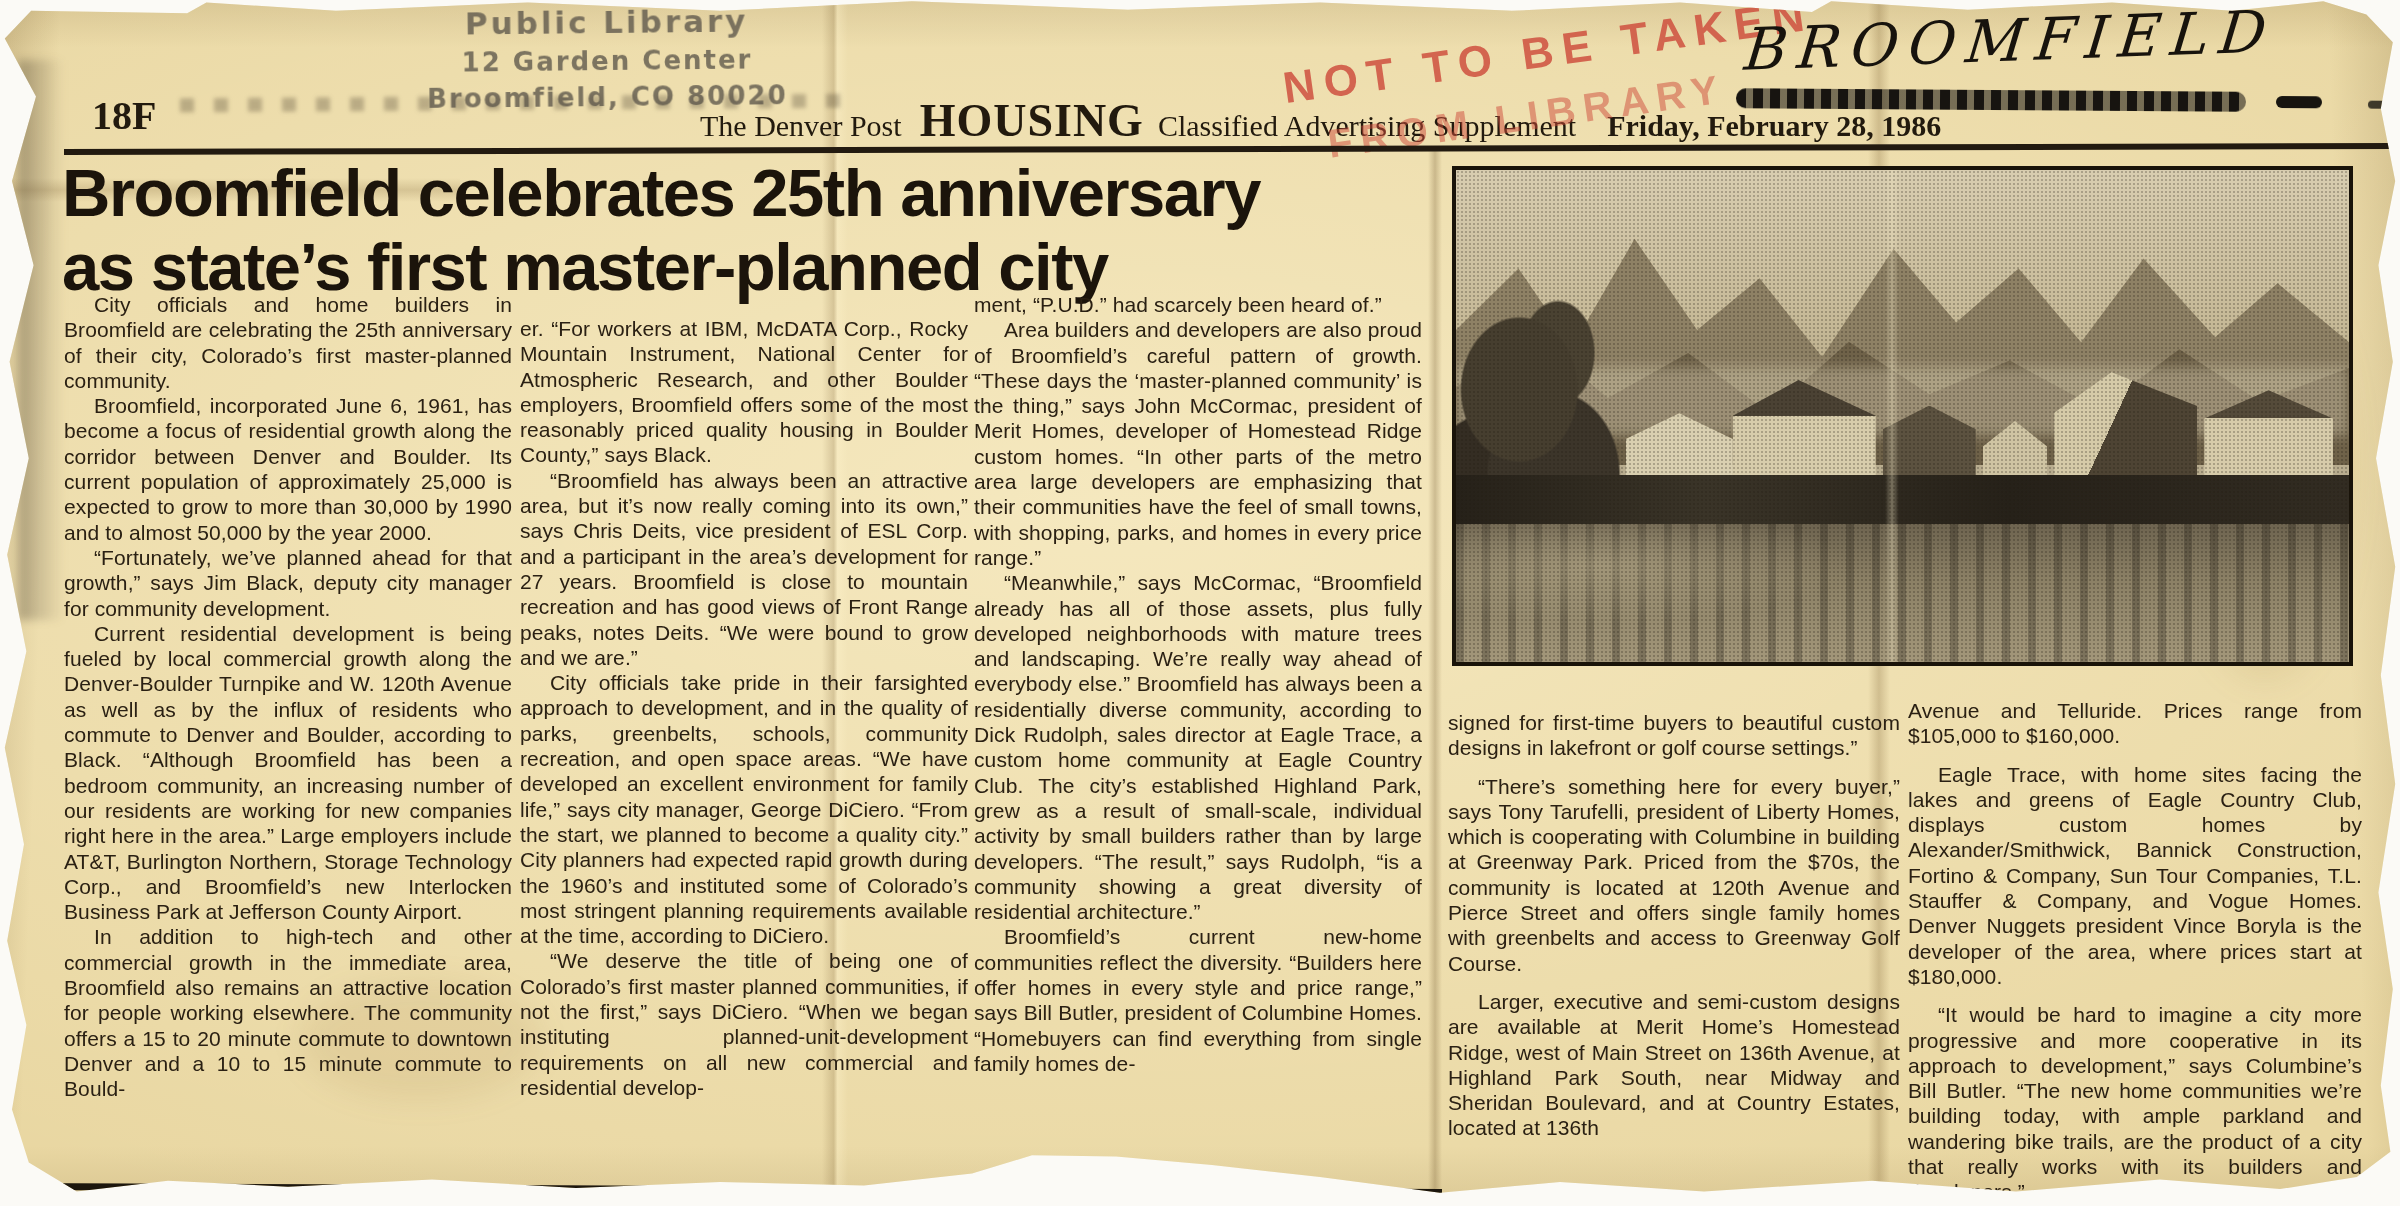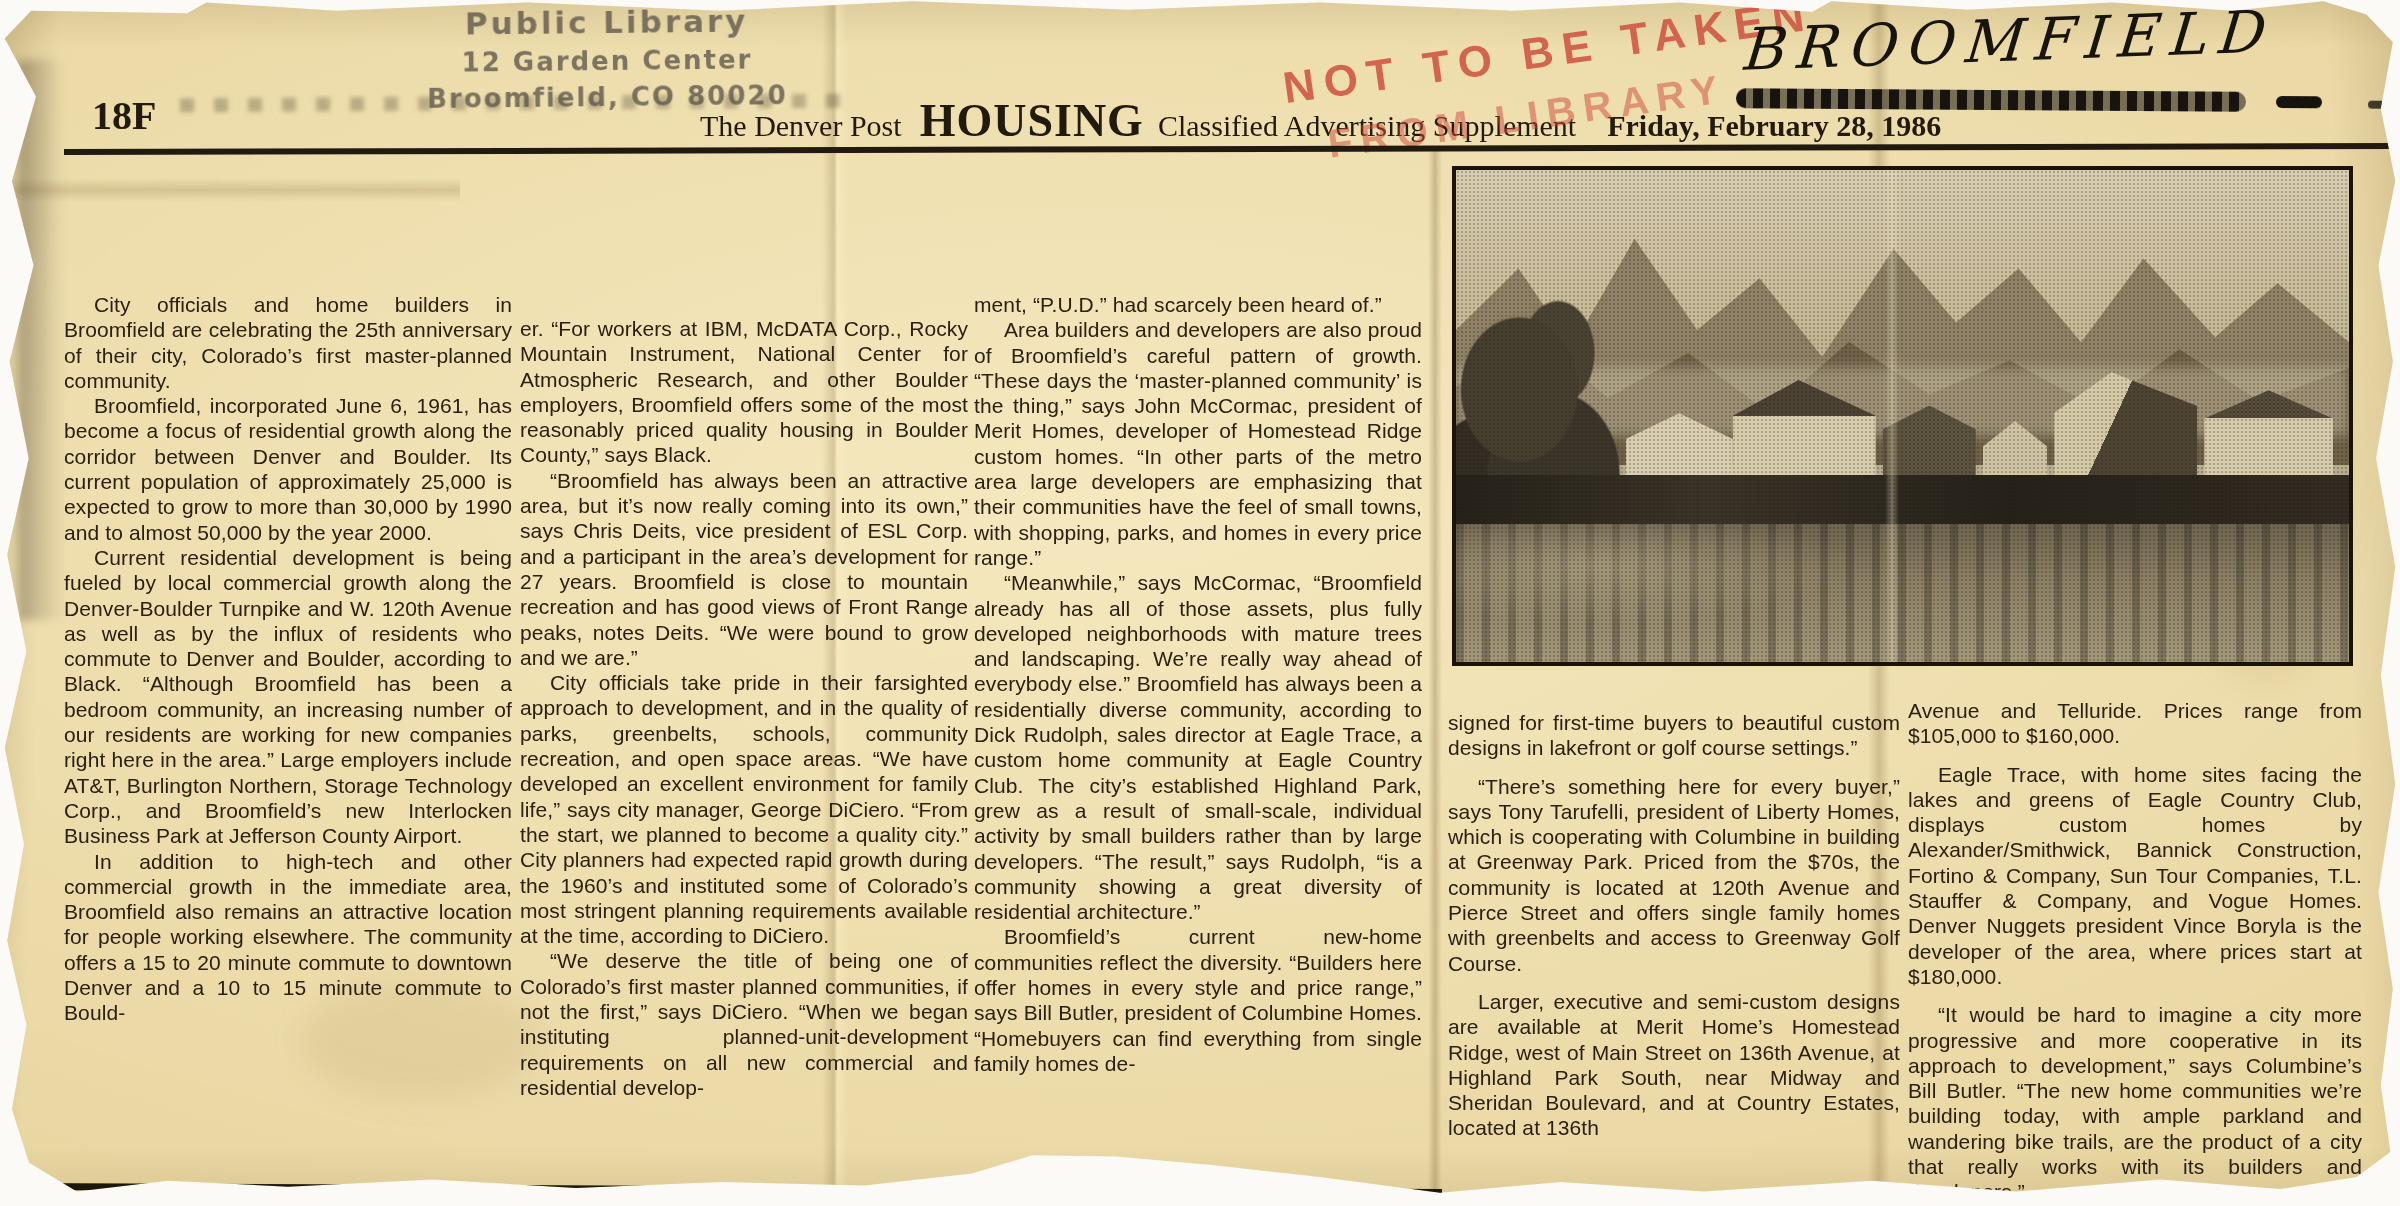--- a/index.html
+++ b/index.html
@@ -175,20 +175,24 @@
     <div class="redstamp">
       <div class="rs1">NOT TO BE TAKEN</div>
       <div class="rs2">FROM LIBRARY</div>
     </div>
 
     <div class="handwriting">BROOMFIELD</div>
     <div class="scribble"></div>
 
     <div class="rule-top"></div>
 
+    <h1 class="headline">
+      <span>Broomfield celebrates 25th anniversary</span>
+      <span>as state’s first master-planned city</span>
+    </h1>
 
     <div class="photo">
       <div class="ph-sky"></div>
       <div class="ph-rback"></div>
       <div class="ph-rfront"></div>
       <div class="ph-haze"></div>
       <div class="ph-houses">
         <div class="hA"></div>
         <div class="hB"></div>
         <div class="hC"></div>
@@ -199,20 +203,21 @@
       <div class="ph-tree"></div>
       <div class="ph-shore"></div>
       <div class="ph-water"></div>
       <div class="ph-crease"></div>
       <div class="ph-dots"></div>
     </div>
 
     <div class="col c1">
       <p class="ind">City officials and home builders in Broomfield are celebrating the 25th anniversary of their city, Colorado’s first master-planned community.</p>
       <p class="ind">Broomfield, incorporated June 6, 1961, has become a focus of residential growth along the corridor between Denver and Boulder. Its current population of approximately 25,000 is expected to grow to more than 30,000 by 1990 and to almost 50,000 by the year 2000.</p>
+      <p class="ind">“Fortunately, we’ve planned ahead for that growth,” says Jim Black, deputy city manager for community development.</p>
       <p class="ind">Current residential development is being fueled by local commercial growth along the Denver-Boulder Turnpike and W. 120th Avenue as well as by the influx of residents who commute to Denver and Boulder, according to Black. “Although Broomfield has been a bedroom community, an increasing number of our residents are working for new companies right here in the area.” Large employers include AT&amp;T, Burlington Northern, Storage Technology Corp., and Broomfield’s new Interlocken Business Park at Jefferson County Airport.</p>
       <p class="ind">In addition to high-tech and other commercial growth in the immediate area, Broomfield also remains an attractive location for people working elsewhere. The community offers a 15 to 20 minute commute to downtown Denver and a 10 to 15 minute commute to Bould-</p>
     </div>
 
     <div class="col c2">
       <p>er. “For workers at IBM, McDATA Corp., Rocky Mountain Instrument, National Center for Atmospheric Research, and other Boulder employers, Broomfield offers some of the most reasonably priced quality housing in Boulder County,” says Black.</p>
       <p class="ind">“Broomfield has always been an attractive area, but it’s now really coming into its own,” says Chris Deits, vice president of ESL Corp. and a participant in the area’s development for 27 years. Broomfield is close to mountain recreation and has good views of Front Range peaks, notes Deits. “We were bound to grow and we are.”</p>
       <p class="ind">City officials take pride in their farsighted approach to development, and in the quality of parks, greenbelts, schools, community recreation, and open space areas. “We have developed an excellent environment for family life,” says city manager, George DiCiero. “From the start, we planned to become a quality city.” City planners had expected rapid growth during the 1960’s and instituted some of Colorado’s most stringent planning requirements available at the time, according to DiCiero.</p>
       <p class="ind">“We deserve the title of being one of Colorado’s first master planned communities, if not the first,” says DiCiero. “When we began instituting planned-unit-development requirements on all new commercial and residential develop-</p>
     </div>

